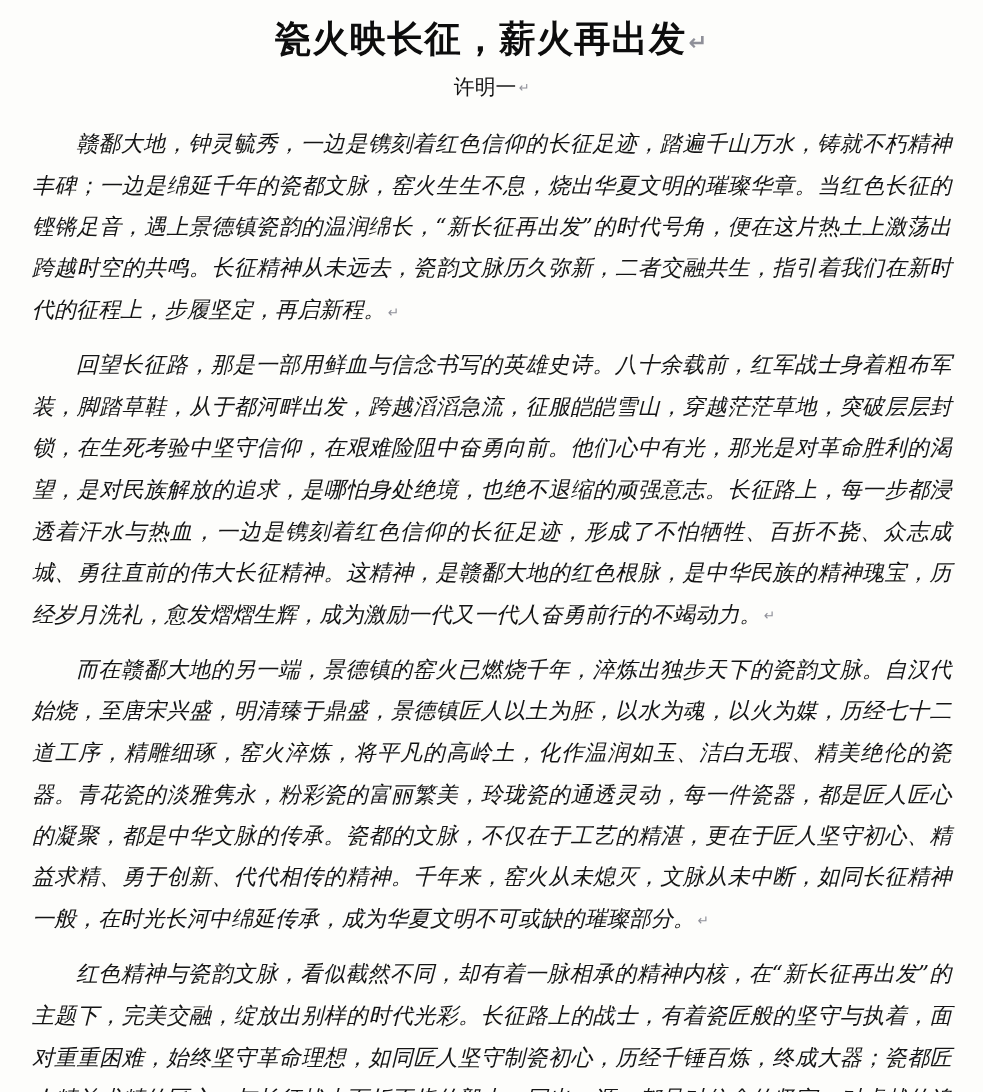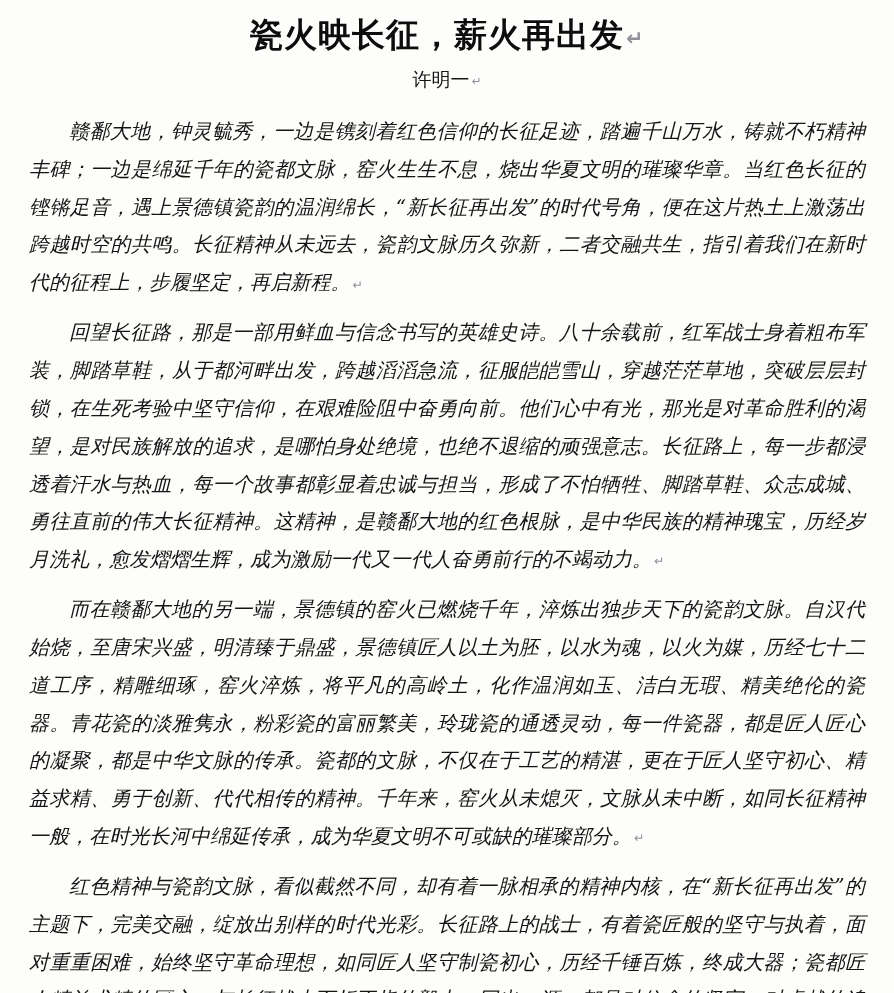--- a/index.html
+++ b/index.html
@@ -70,19 +70,19 @@
 <div class="page">
 
   <div class="title-row">
     <h1 class="doc-title"><span>瓷火映长征，薪火再出发</span><span class="pilcrow">↵</span></h1>
   </div>
 
   <div class="doc-byline"><span>许明一</span><span class="pilcrow">↵</span></div>
 
   <p class="body-para"><span>赣鄱大地，钟灵毓秀，一边是镌刻着红色信仰的长征足迹，踏遍千山万水，铸就不朽精神丰碑；一边是绵延千年的瓷都文脉，窑火生生不息，烧出华夏文明的璀璨华章。当红色长征的铿锵足音，遇上景德镇瓷韵的温润绵长，“新长征再出发”的时代号角，便在这片热土上激荡出跨越时空的共鸣。长征精神从未远去，瓷韵文脉历久弥新，二者交融共生，指引着我们在新时代的征程上，步履坚定，再启新程。</span><span class="pilcrow">↵</span></p>
 
-  <p class="body-para"><span>回望长征路，那是一部用鲜血与信念书写的英雄史诗。八十余载前，红军战士身着粗布军装，脚踏草鞋，从于都河畔出发，跨越滔滔急流，征服皑皑雪山，穿越茫茫草地，突破层层封锁，在生死考验中坚守信仰，在艰难险阻中奋勇向前。他们心中有光，那光是对革命胜利的渴望，是对民族解放的追求，是哪怕身处绝境，也绝不退缩的顽强意志。长征路上，每一步都浸透着汗水与热血，每一个故事都彰显着忠诚与担当，形成了不怕牺牲、脚踏草鞋、众志成城、勇往直前的伟大长征精神。这精神，是赣鄱大地的红色根脉，是中华民族的精神瑰宝，历经岁月洗礼，愈发熠熠生辉，成为激励一代又一代人奋勇前行的不竭动力。</span><span class="pilcrow">↵</span></p>
+  <p class="body-para"><span>回望长征路，那是一部用鲜血与信念书写的英雄史诗。八十余载前，红军战士身着粗布军装，脚踏草鞋，从于都河畔出发，跨越滔滔急流，征服皑皑雪山，穿越茫茫草地，突破层层封锁，在生死考验中坚守信仰，在艰难险阻中奋勇向前。他们心中有光，那光是对革命胜利的渴望，是对民族解放的追求，是哪怕身处绝境，也绝不退缩的顽强意志。长征路上，每一步都浸透着汗水与热血，一边是镌刻着红色信仰的长征足迹，形成了不怕牺牲、百折不挠、众志成城、勇往直前的伟大长征精神。这精神，是赣鄱大地的红色根脉，是中华民族的精神瑰宝，历经岁月洗礼，愈发熠熠生辉，成为激励一代又一代人奋勇前行的不竭动力。</span><span class="pilcrow">↵</span></p>
 
   <p class="body-para"><span>而在赣鄱大地的另一端，景德镇的窑火已燃烧千年，淬炼出独步天下的瓷韵文脉。自汉代始烧，至唐宋兴盛，明清臻于鼎盛，景德镇匠人以土为胚，以水为魂，以火为媒，历经七十二道工序，精雕细琢，窑火淬炼，将平凡的高岭土，化作温润如玉、洁白无瑕、精美绝伦的瓷器。青花瓷的淡雅隽永，粉彩瓷的富丽繁美，玲珑瓷的通透灵动，每一件瓷器，都是匠人匠心的凝聚，都是中华文脉的传承。瓷都的文脉，不仅在于工艺的精湛，更在于匠人坚守初心、精益求精、勇于创新、代代相传的精神。千年来，窑火从未熄灭，文脉从未中断，如同长征精神一般，在时光长河中绵延传承，成为华夏文明不可或缺的璀璨部分。</span><span class="pilcrow">↵</span></p>
 
   <p class="body-para"><span>红色精神与瓷韵文脉，看似截然不同，却有着一脉相承的精神内核，在“新长征再出发”的主题下，完美交融，绽放出别样的时代光彩。长征路上的战士，有着瓷匠般的坚守与执着，面对重重困难，始终坚守革命理想，如同匠人坚守制瓷初心，历经千锤百炼，终成大器；瓷都匠人精益求精的匠心，与长征战士百折不挠的毅力，同出一源，都是对信念的坚守，对卓越的追求。在赣鄱大地上，红色足迹与瓷窑烟火相互映衬，长征精神融入瓷土，瓷韵文脉滋养初心，共同构筑起这片土地的精神底色。</span></p>
 
 </div>
 
 </body></html>

